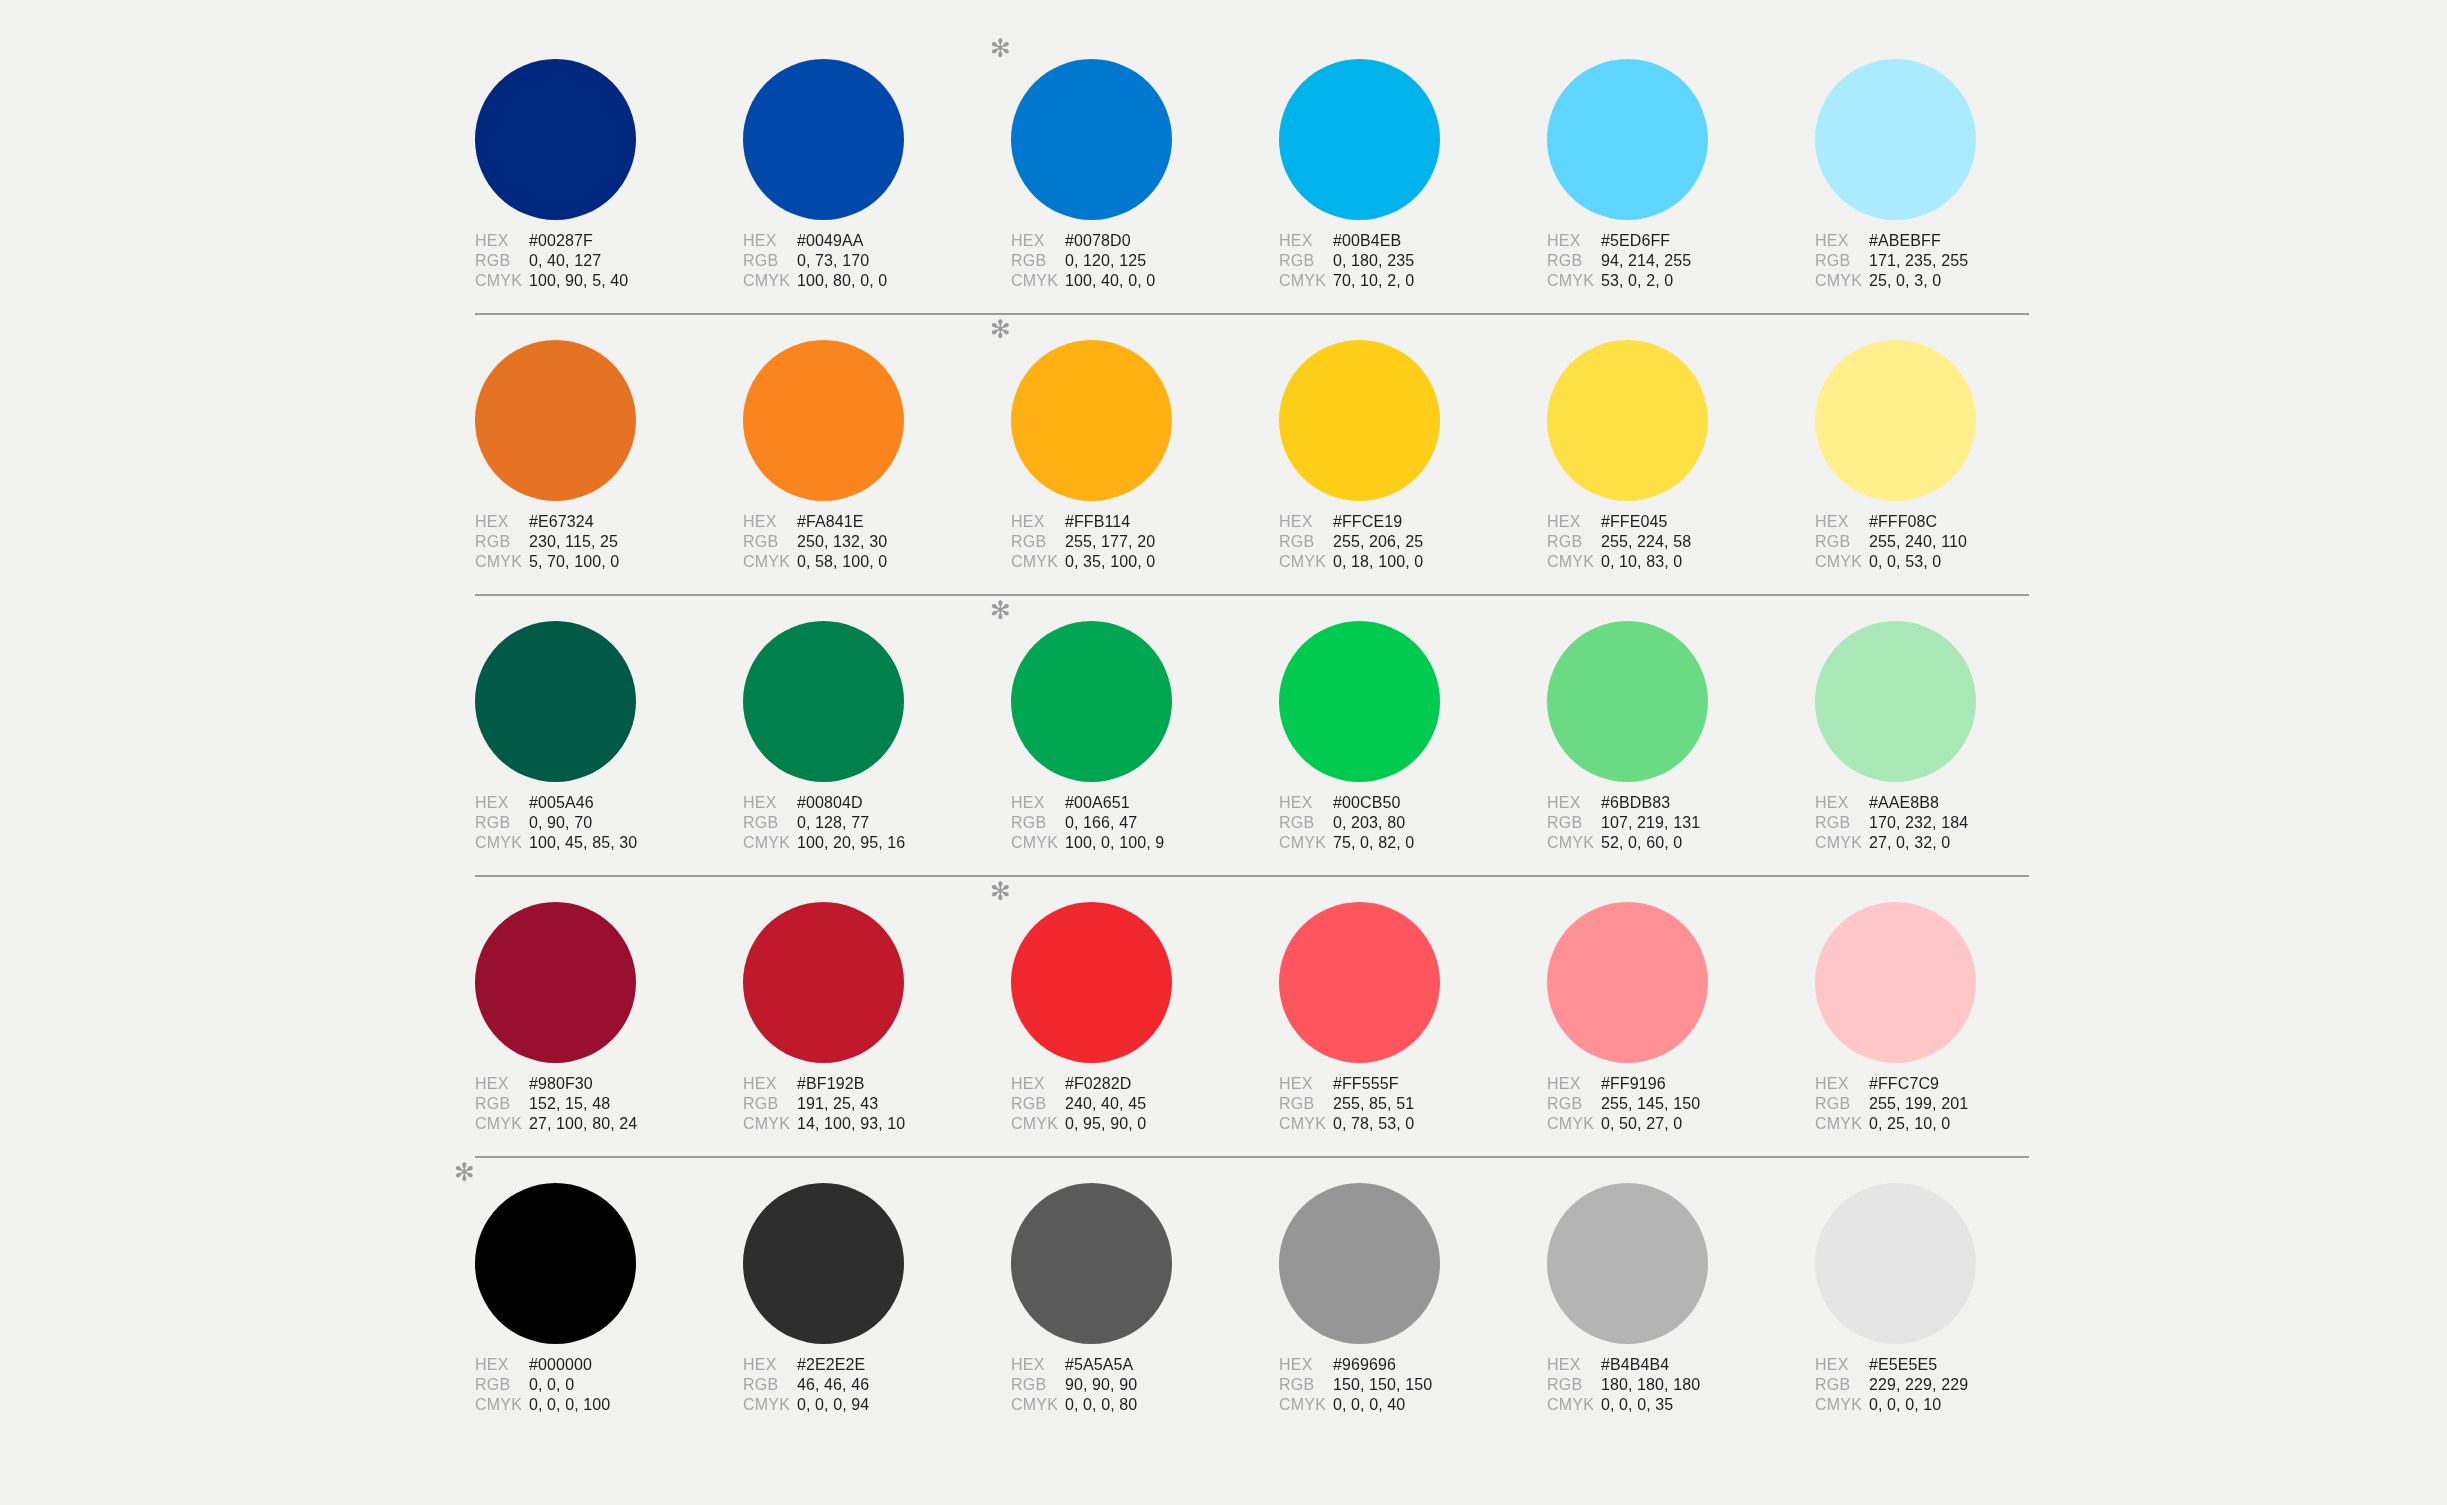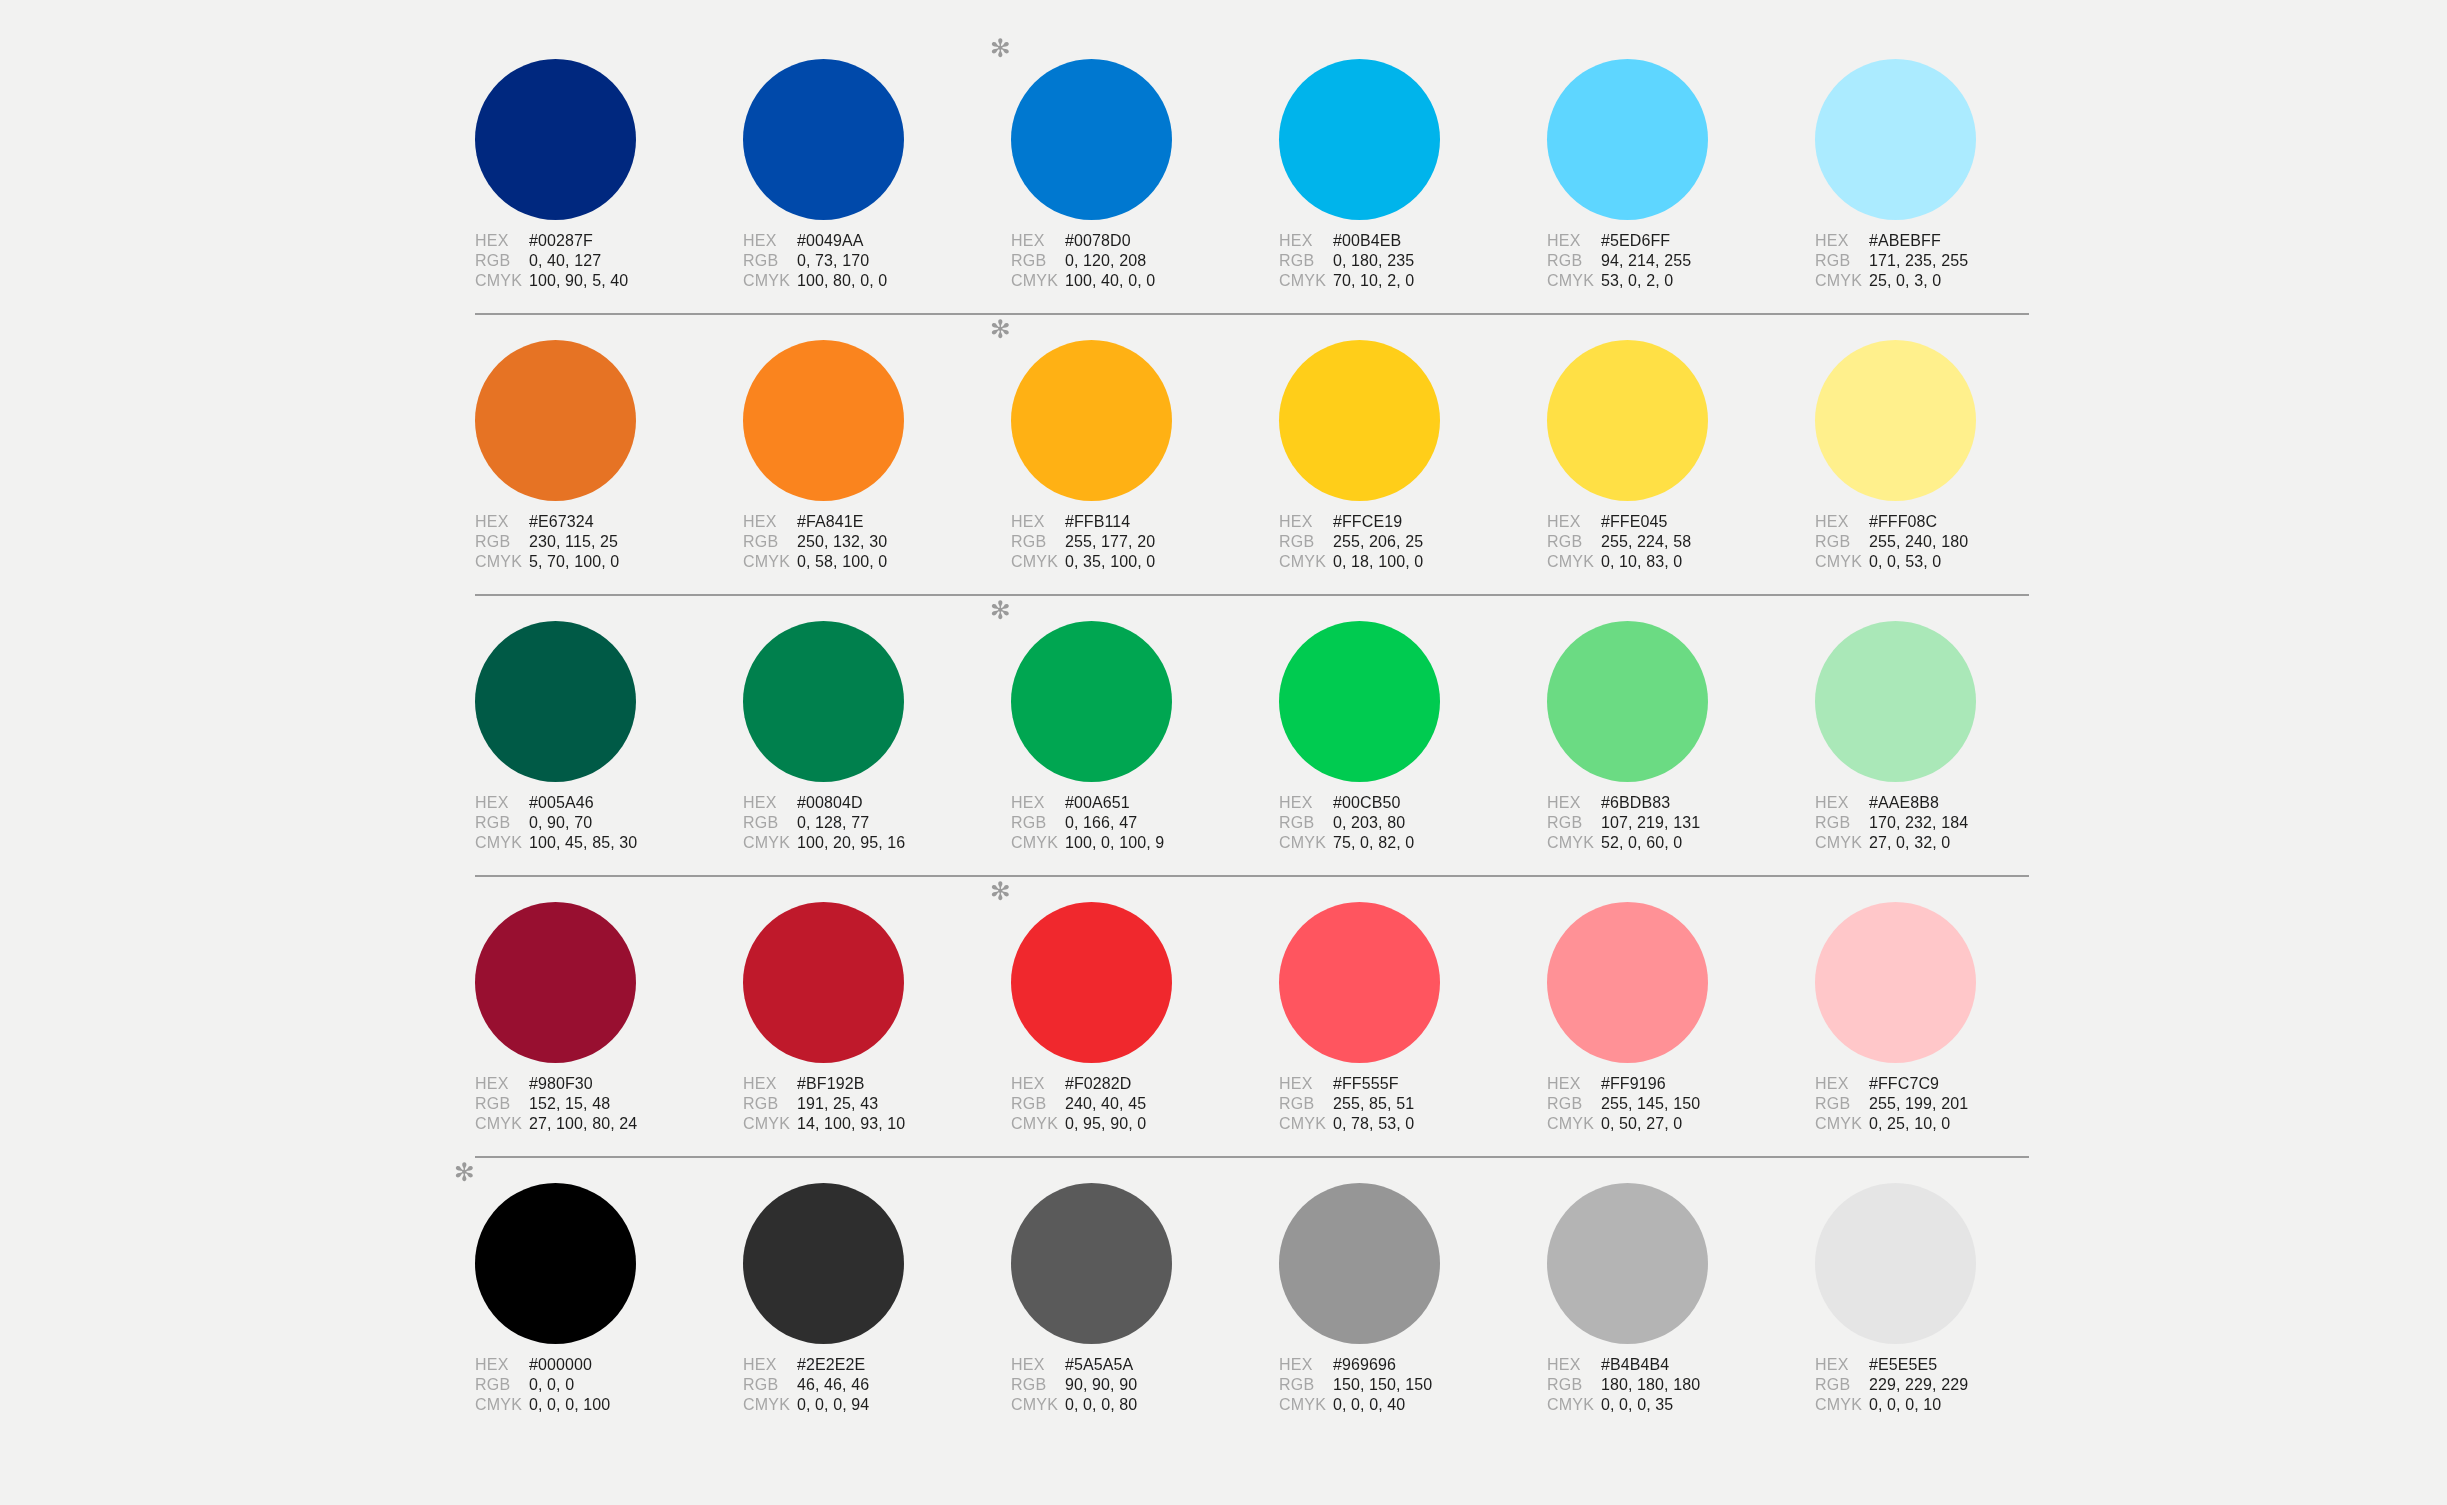--- a/index.html
+++ b/index.html
@@ -137,21 +137,21 @@
         <div class="swatch-cell">
           <span class="swatch-star" style="color: rgb(154, 154, 154);">✻</span>
           <div class="swatch-disc" style="background: rgb(0, 120, 208);"></div>
           <div class="swatch-info">
             <div class="info-line">
               <span class="info-key">HEX</span>
               <span class="info-val">#0078D0</span>
             </div>
             <div class="info-line">
               <span class="info-key">RGB</span>
-              <span class="info-val">0, 120, 208</span>
+              <span class="info-val">0, 120, 125</span>
             </div>
             <div class="info-line">
               <span class="info-key">CMYK</span>
               <span class="info-val">100, 40, 0, 0</span>
             </div>
           </div>
         </div>
         <div class="swatch-cell">
           <div class="swatch-disc" style="background: rgb(0, 180, 235);"></div>
           <div class="swatch-info">
@@ -293,21 +293,21 @@
         </div>
         <div class="swatch-cell">
           <div class="swatch-disc" style="background: rgb(255, 240, 140);"></div>
           <div class="swatch-info">
             <div class="info-line">
               <span class="info-key">HEX</span>
               <span class="info-val">#FFF08C</span>
             </div>
             <div class="info-line">
               <span class="info-key">RGB</span>
-              <span class="info-val">255, 240, 180</span>
+              <span class="info-val">255, 240, 110</span>
             </div>
             <div class="info-line">
               <span class="info-key">CMYK</span>
               <span class="info-val">0, 0, 53, 0</span>
             </div>
           </div>
         </div>
       </div>
       <div class="color-row with-rule" style="border-bottom-color: rgb(155, 155, 155);">
         <div class="swatch-cell">

